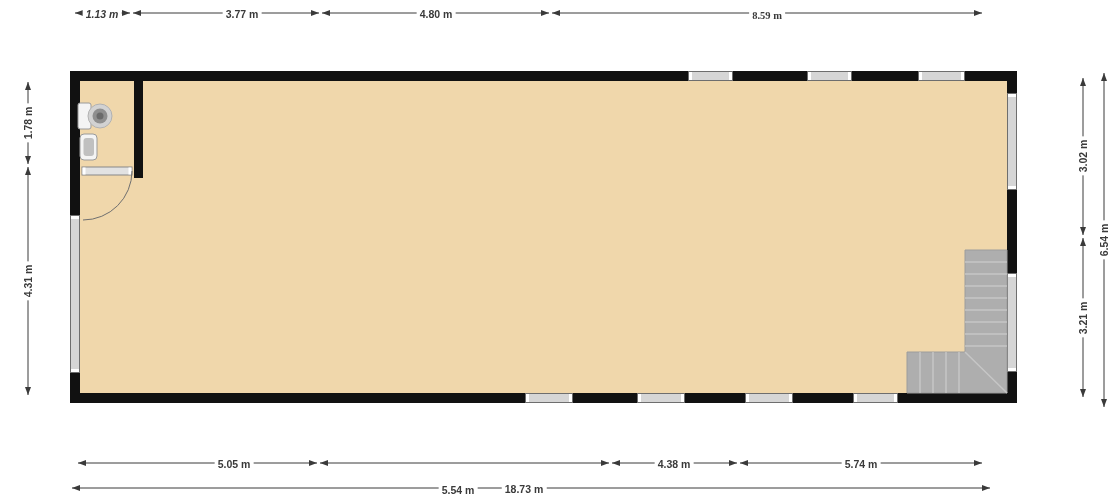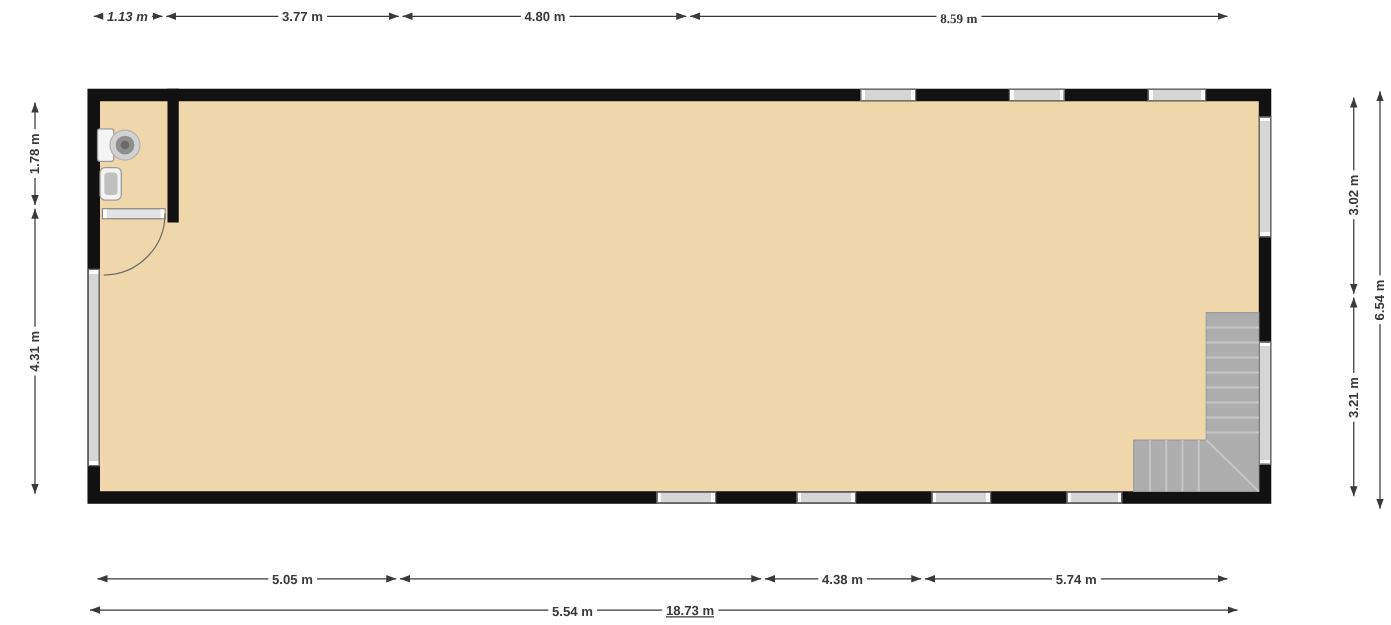--- a/index.html
+++ b/index.html
@@ -150,15 +150,15 @@
   <span class="dim-label rot" style="left:28px;top:281px;">4.31 m</span>
 
   <span class="dim-label rot" style="left:1083px;top:156px;">3.02 m</span>
   <span class="dim-label rot" style="left:1083px;top:318px;">3.21 m</span>
   <span class="dim-label rot" style="left:1104px;top:240px;">6.54 m</span>
 
   <span class="dim-label" style="left:198px;top:464px;margin-left:36px;">5.05 m</span>
   <span class="dim-label" style="left:458px;top:454px;margin-top:36px;">5.54 m</span>
   <span class="dim-label" style="left:674px;top:464px;">4.38 m</span>
   <span class="dim-label" style="left:861px;top:464px;">5.74 m</span>
-  <span class="dim-label" style="left:552px;top:489px;text-decoration:underline;">18.73 m</span>
+  <span class="dim-label" style="left:524px;top:489px;">18.73 m</span>
 
 </div>
 
 </body></html>

